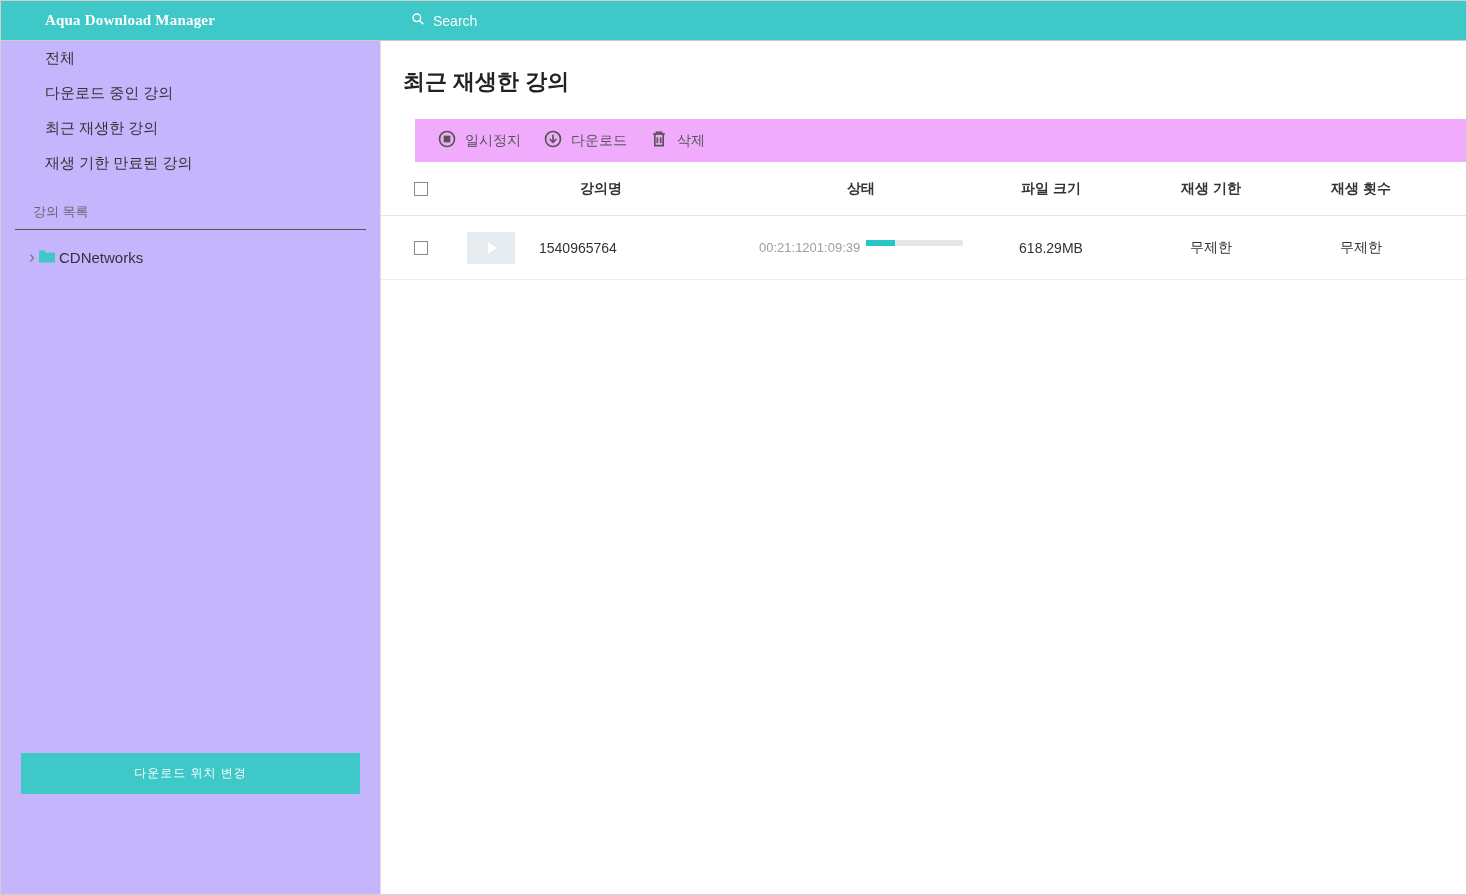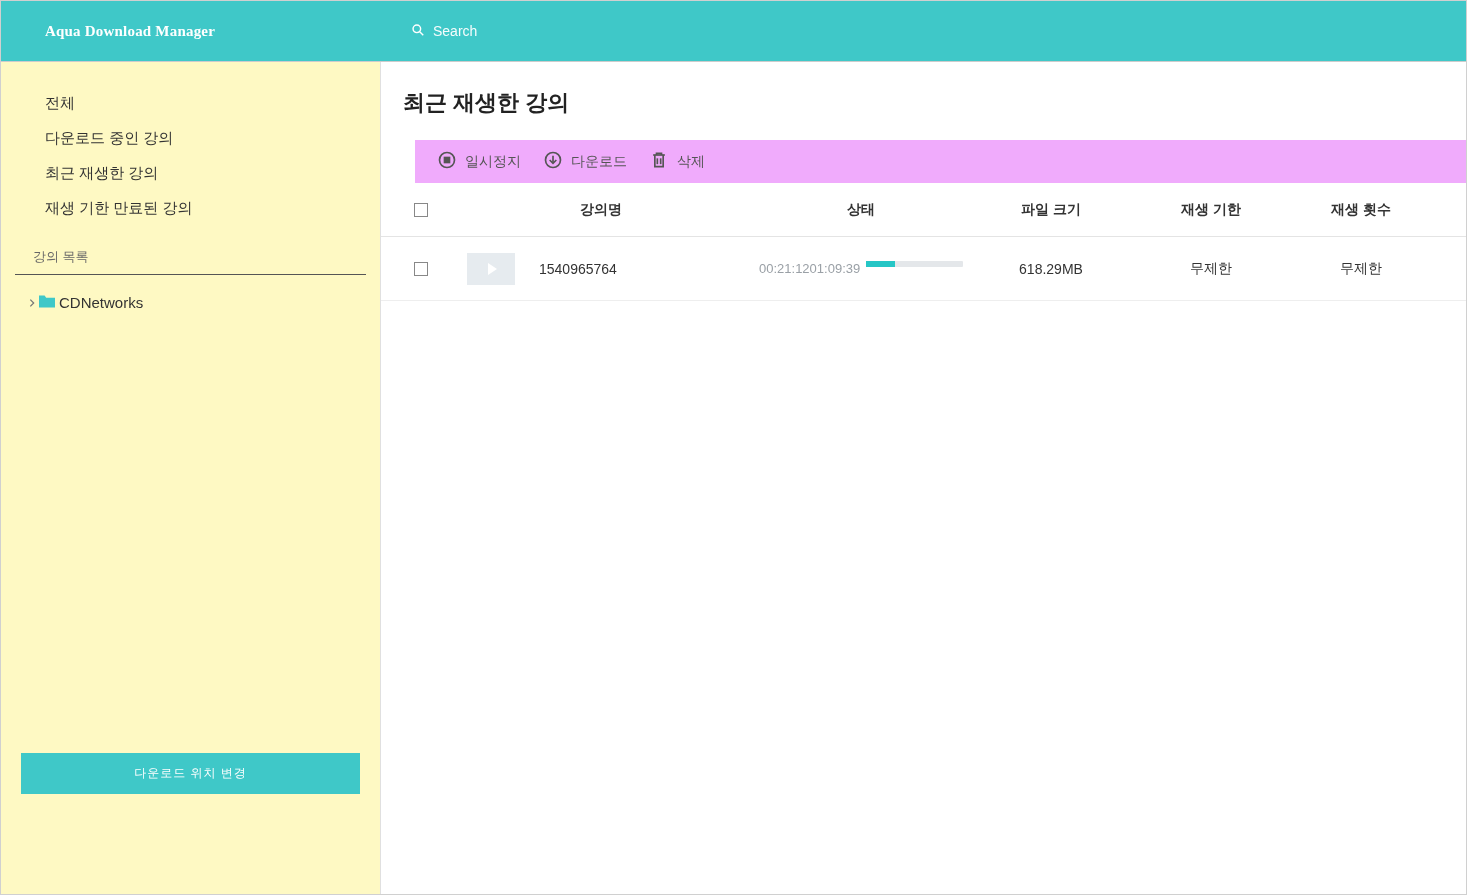--- a/index.html
+++ b/index.html
@@ -8,21 +8,21 @@
       font-size: 14px;
       background: #fff;
       color: #333;
       overflow: hidden;
     }
     .app { display: flex; flex-direction: column; height: 895px; width: 1467px; border: 1px solid #d0d0d0; }
     
     
     .header {
       background: #3fc8c8;
-      height: 61px;
+      height: 40px;
       display: flex;
       align-items: center;
       color: #fff;
       border-bottom: 1px solid #ccc;
     }
     .app-title {
       font-weight: bold;
       font-size: 15px;
       padding-left: 44px;
       width: 380px;
@@ -45,25 +45,24 @@
       width: 300px;
     }
     .search-input::placeholder { color: rgba(255,255,255,0.95); }
     
     
     .body { flex: 1; display: flex; min-height: 0; }
     
     
     .sidebar {
       width: 380px;
-      background: #fef9c3;
+      background: #c4b5fd;
       border-right: 1px solid #e0e0e0;
       display: flex;
       flex-direction: column;
-      padding-top: 24px;
     }
     .nav-list { list-style: none; padding: 0 20px 0 44px; }
     .nav-item {
       padding: 8px 0;
       font-size: 15px;
       color: #333;
       cursor: pointer;
     }
     .section-label {
       font-size: 13px;

